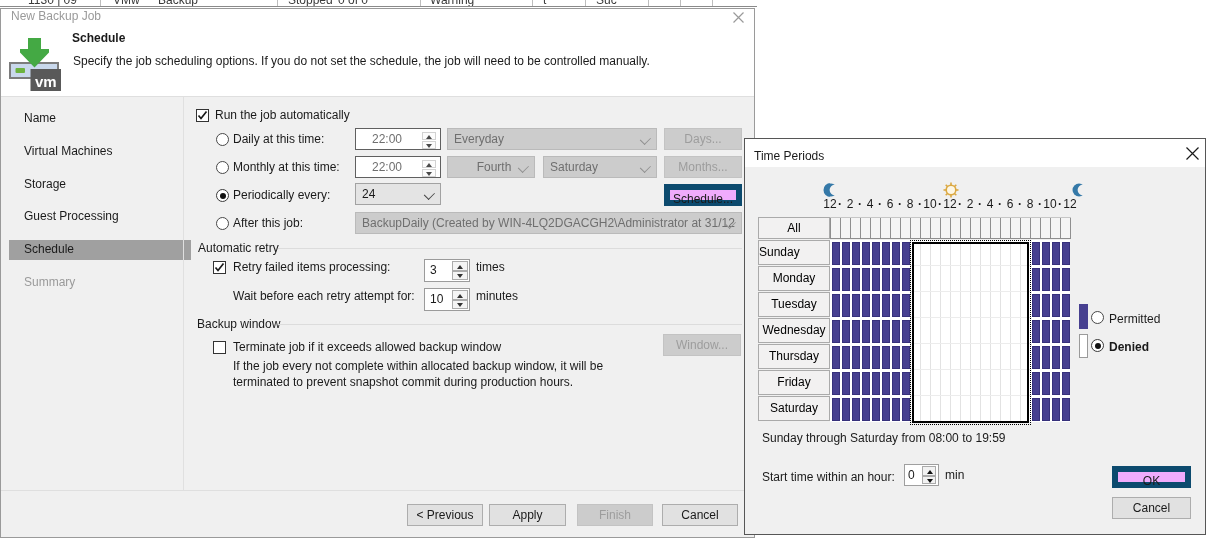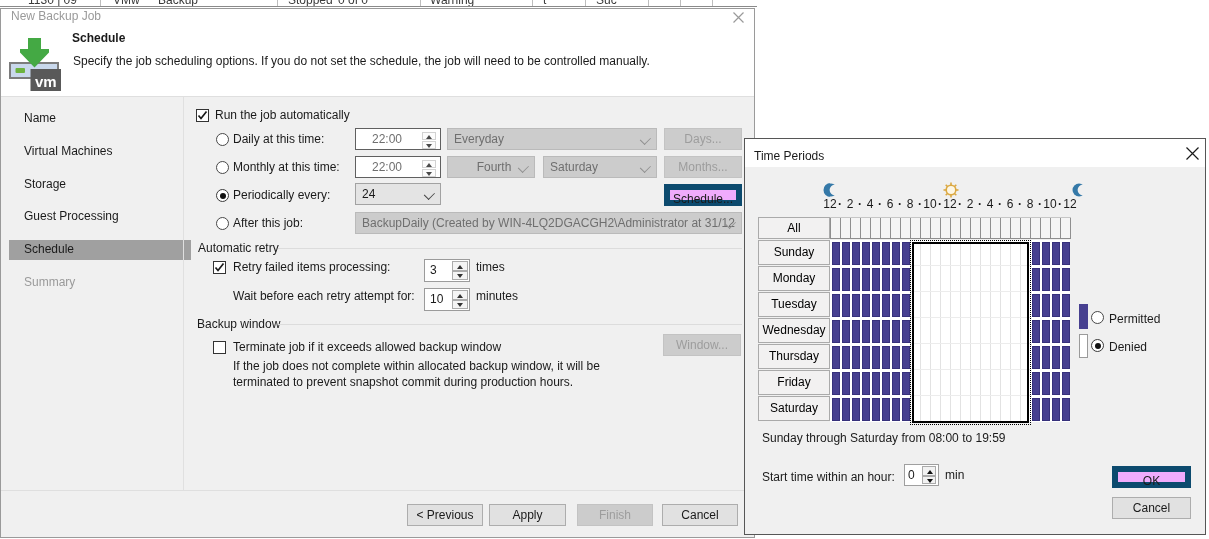--- a/index.html
+++ b/index.html
@@ -198,21 +198,21 @@
   </div>
   <div class="lbl" style="left:475px; top:280px;">minutes</div>
 
   <div class="glbl" style="left:196px; top:308px;">Backup window</div>
   <div class="gline" style="left:277px; top:315px; width:464px;"></div>
 
   <div class="cb" style="left:212px; top:332px;"></div>
   <div class="lbl" style="left:232px; top:331px;">Terminate job if it exceeds allowed backup window</div>
   <div class="btn dis" style="left:662px; top:325px; width:78px;">Window...</div>
 
-  <div class="lbl" style="left:232px; top:349.5px;">If the job does not complete within allocated backup window, it will be</div>
+  <div class="lbl" style="left:232px; top:349.5px;">If the job every not complete within allocated backup window, it will be</div>
   <div class="lbl" style="left:232px; top:366px;">terminated to prevent snapshot commit during production hours.</div>
 
   <div style="position:absolute; left:0px; top:481px; width:753px; height:1px; background:#dfdfdf;"></div>
   <div class="btn" style="left:406px; top:495px; width:76px;">&lt; Previous</div>
   <div class="btn" style="left:488px; top:495px; width:77px;">Apply</div>
   <div class="btn dis" style="left:576px; top:495px; width:76px;">Finish</div>
   <div class="btn" style="left:661px; top:495px; width:76px;">Cancel</div>
 </div>
 
 <div id="dlg2">
@@ -264,21 +264,21 @@
       <span class="hdot" style="left:185px;">·</span>
       <span class="hdot" style="left:205px;">·</span>
       <span class="hdot" style="left:225px;">·</span>
       <span class="hdot" style="left:245px;">·</span>
       <span class="hdot" style="left:265px;">·</span>
       <span class="hdot" style="left:285px;">·</span>
       <span class="hdot" style="left:305px;">·</span>
     </div>
 
   <div class="abs" style="left:13px; top:78px; width:72px; height:22px; background:#f2f1f1; border:1px solid #aaaaaa; text-align:center; line-height:20px;">All</div>
-  <div class="abs" style="left:13px; top:101px; width:72px; height:25px; background:#f2f1f1; border:1px solid #aaaaaa; text-align:center; line-height:23px;">Sunday</div>
+  <div class="abs" style="left:13px; top:101px; width:72px; height:25px; background:#f2f1f1; border:1px solid #aaaaaa; text-align:left; line-height:23px;">Sunday</div>
   <div class="abs" style="left:13px; top:127px; width:72px; height:25px; background:#f2f1f1; border:1px solid #aaaaaa; text-align:center; line-height:23px;">Monday</div>
   <div class="abs" style="left:13px; top:153px; width:72px; height:25px; background:#f2f1f1; border:1px solid #aaaaaa; text-align:center; line-height:23px;">Tuesday</div>
   <div class="abs" style="left:13px; top:179px; width:72px; height:25px; background:#f2f1f1; border:1px solid #aaaaaa; text-align:center; line-height:23px;">Wednesday</div>
   <div class="abs" style="left:13px; top:205px; width:72px; height:25px; background:#f2f1f1; border:1px solid #aaaaaa; text-align:center; line-height:23px;">Thursday</div>
   <div class="abs" style="left:13px; top:231px; width:72px; height:25px; background:#f2f1f1; border:1px solid #aaaaaa; text-align:center; line-height:23px;">Friday</div>
   <div class="abs" style="left:13px; top:257px; width:72px; height:25px; background:#f2f1f1; border:1px solid #aaaaaa; text-align:center; line-height:23px;">Saturday</div>
 
   <div class="abs" style="left:85px; top:78px; width:241px; height:22px; border-top:1px solid #c6c6c6; border-bottom:1px solid #8f8f8f; background-color:#f5f5f5;
     background-image:repeating-linear-gradient(90deg, #8f8f8f 0 1px, #f5f5f5 1px 10px);"></div>
 
@@ -300,21 +300,21 @@
       repeating-linear-gradient(90deg, #e2e2e2 0 1px, rgba(0,0,0,0) 1px 10px);"></div>
 
   <div class="abs" style="left:165px; top:101px; width:121px; height:185px; border:1px dotted #000;"></div>
   <div class="abs" style="left:167px; top:103px; width:117px; height:181px; border:2px solid #000;"></div>
 
   <div class="abs" style="left:334px; top:165px; width:9px; height:25px; background:#474090;"></div>
   <div class="radio" style="left:346px; top:172px;"></div>
   <div class="lbl" style="left:364px; top:173px;">Permitted</div>
   <div class="abs" style="left:334px; top:195px; width:9px; height:24px; background:#fff; border:1px solid #9a9a9a;"></div>
   <div class="radio sel" style="left:346px; top:200px;"></div>
-  <div class="lbl" style="left:364px; top:201px;">Denied</div>
+  <div class="lbl" style="left:364px; top:201px;font-weight:bold;">Denied</div>
 
   <div class="lbl" style="left:17px; top:292px;">Sunday through Saturday from 08:00 to 19:59</div>
 
   <div class="lbl" style="left:17px; top:331px;">Start time within an hour:</div>
   <div class="nspin" style="left:159px; top:325px; width:35px; height:22px; line-height:20px; border-color:#9f9f9f; padding-left:3px;">0
     <div class="updn" style="width:14px; height:18px; right:2px; top:1px;">
         <div class="u" style="width:14px; height:9.5px; border-color:#ababab; background:#f2f2f2;">
           <div class="tri-u" style="left:3.5px; top:2.5px; border-left-width:3.5px; border-right-width:3.5px; border-bottom-width:4px; border-bottom-color:#111;"></div>
         </div>
         <div class="d" style="width:14px; height:8.5px; top:9.5px; border-color:#ababab; background:#f2f2f2;">

